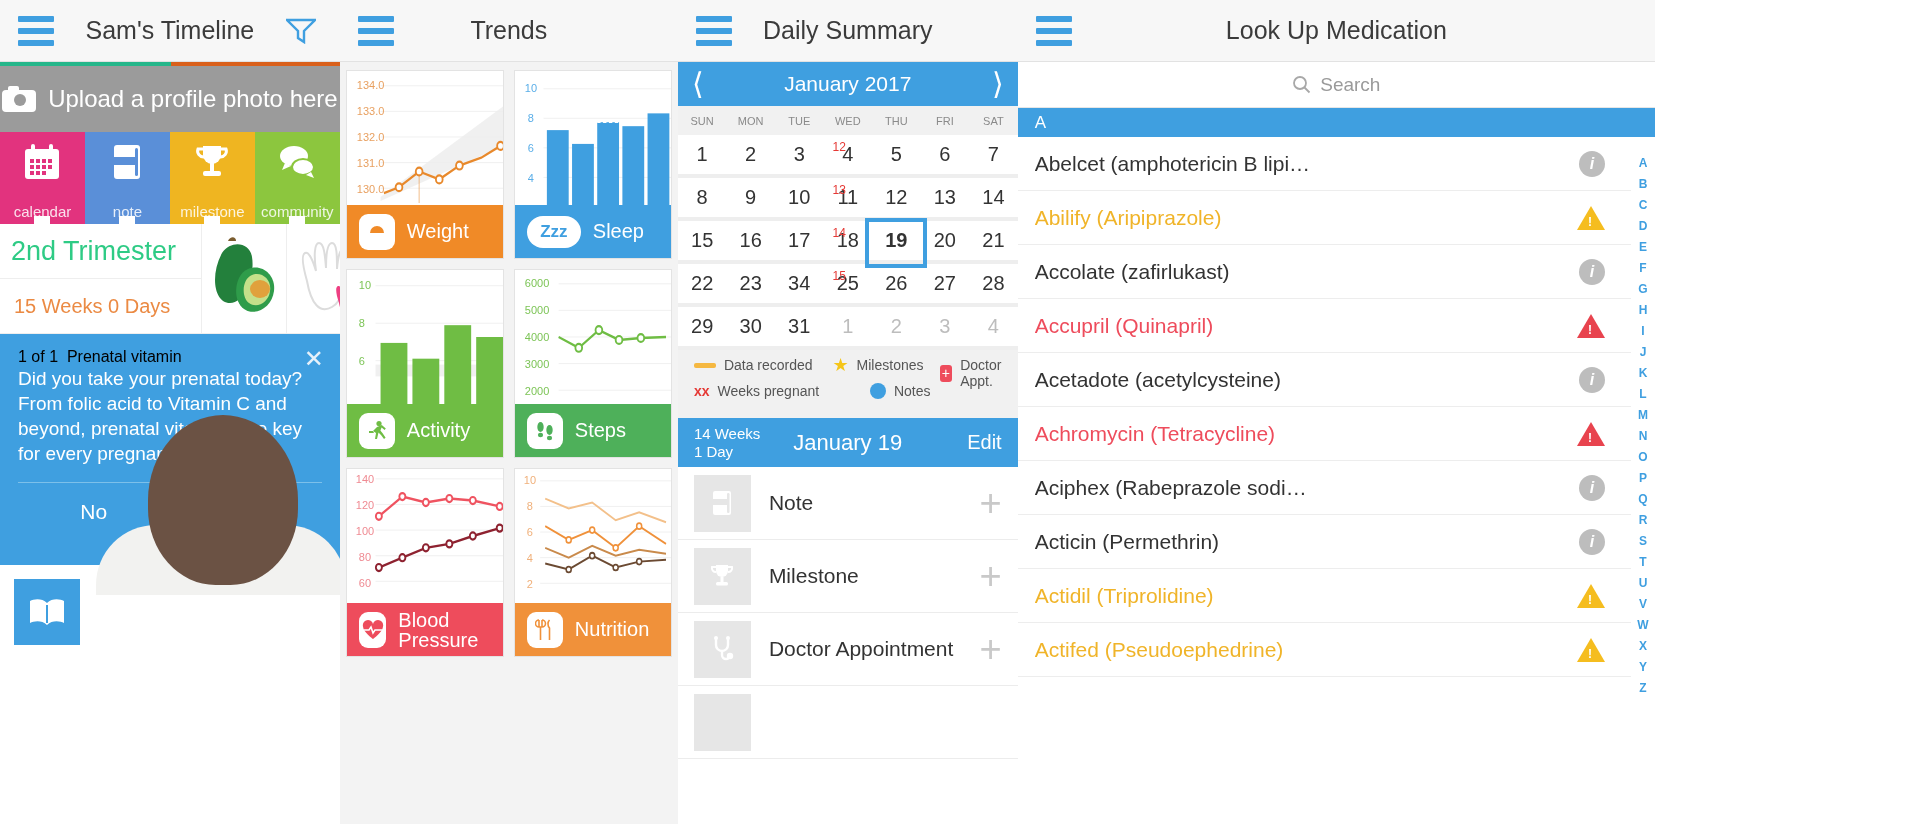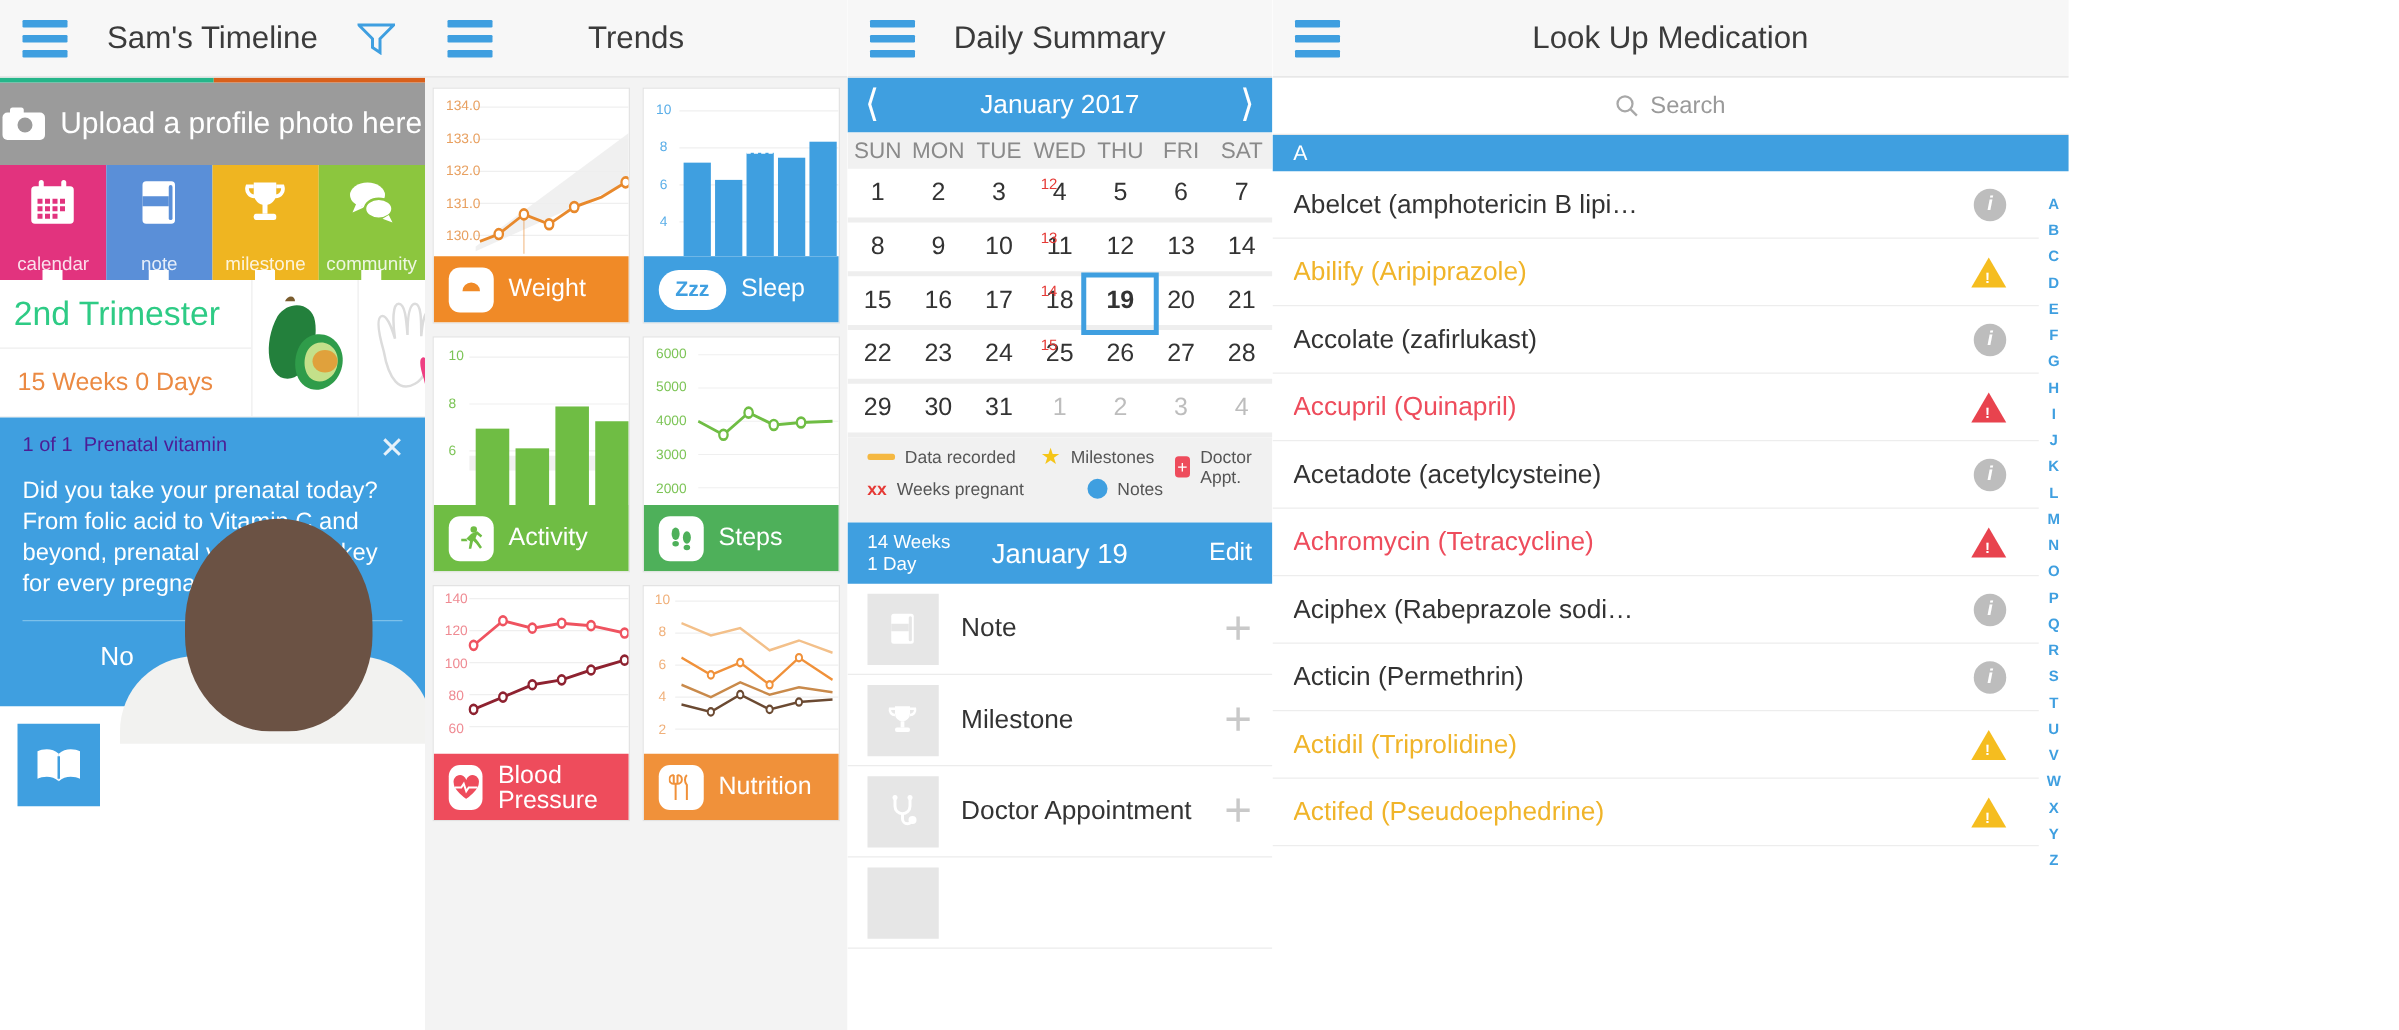--- a/index.html
+++ b/index.html
@@ -49,21 +49,21 @@
   .tri-row { display:flex; height:110px; border-bottom:1px solid #eee; }
   .tri-left { flex:0 0 201px; }
   .tri-left .tri { height:55px; display:flex; align-items:center; padding-left:11px;
      font-size:27px; color:#2ecb85; border-bottom:1px solid #eee;}
   .tri-left .wk { height:55px; display:flex; align-items:center; padding-left:14px;
      font-size:20px; color:#eb8a43; }
   .tri-cell { flex:1; border-left:1px solid #eee; display:flex; align-items:center;
      justify-content:center; }
 
   .promo { background:#3f9fe0; color:#fff; padding:14px 18px 0 18px; position:relative; height:231px;}
-  .promo .sub { font-size:16px; color:#4c1d95; margin-bottom:14px; }
+  .promo .sub { font-size:16px; color:#000000; }
   .promo .close { position:absolute; right:16px; top:14px; font-size:24px;
      color:#e6f1fa; cursor:pointer; line-height:22px;}
   .promo .body { font-size:19px; line-height:25px; }
   .promo .answers { display:flex; border-top:1px solid #7cc0ea; margin-top:16px; height:58px;}
   .promo .answers div { flex:1; display:flex; align-items:center; justify-content:center;
      font-size:21px; cursor:pointer;}
   .promo .answers div:first-child { border-right:1px solid #7cc0ea; }
 
   .article { position:relative; height:auto; flex:1;
      background:linear-gradient(100deg,#e9e2d4 0%,#efe9dc 28%,#e2d8c4 55%,#d7ccb4 100%); }
@@ -92,21 +92,21 @@
   .f-nut    { background:#f0913a; } .f-nut .fi { color:#f0913a; }
   .zzz { width:54px; height:32px; border-radius:16px; background:#fff; color:#3f9fe0;
      display:flex; align-items:center; justify-content:center; font-size:17px; font-weight:bold;}
   .axlab { position:absolute; font-size:11px; }
 
   
   .monthbar { height:44px; background:#3f9fe0; color:#fff; display:flex;
      align-items:center; justify-content:space-between; padding:0 14px; font-size:21px;}
   .monthbar span.arw { font-size:30px; line-height:30px; cursor:pointer; }
   .dow { display:grid; grid-template-columns:repeat(7,1fr); background:#f1f1f1;
-     color:#8a8a8a; font-size:18px; text-align:center; height:29px; align-items:center; }
+     color:#8a8a8a; font-size:11px; text-align:center; height:29px; align-items:center; }
   .weeks { }
   .wrow { display:grid; grid-template-columns:repeat(7,1fr); height:43px;
      border-bottom:4px solid #eeeeee; }
   .dc { position:relative; display:flex; align-items:center; justify-content:center;
      font-size:20px; color:#333; cursor:pointer;}
   .dc.dim { color:#bdbdbd; }
   .dc .wkn { position:absolute; left:9px; top:5px; font-size:12px; color:#e53935; }
   .dc.sel { }
   .dc.sel .box { position:absolute; left:50%; transform:translateX(-50%); top:-3px;
      width:62px; height:50px; border:4px solid #3f9fe0; }
@@ -641,21 +641,21 @@
           </div>
       </div>
       <div class="wrow">
         <div class="dc">
             <span class="n">22</span>
           </div>
         <div class="dc">
             <span class="n">23</span>
           </div>
         <div class="dc">
-            <span class="n">24</span>
+            <span class="n">34</span>
           </div>
         <div class="dc">
             <span class="wkn">15</span>
             <span class="n">25</span>
           </div>
         <div class="dc">
             <span class="n">26</span>
           </div>
         <div class="dc">
             <span class="n">27</span>

